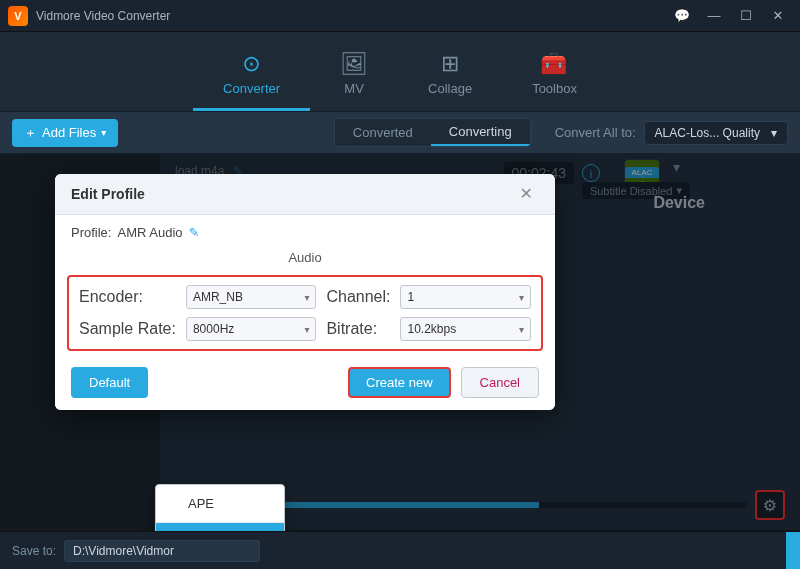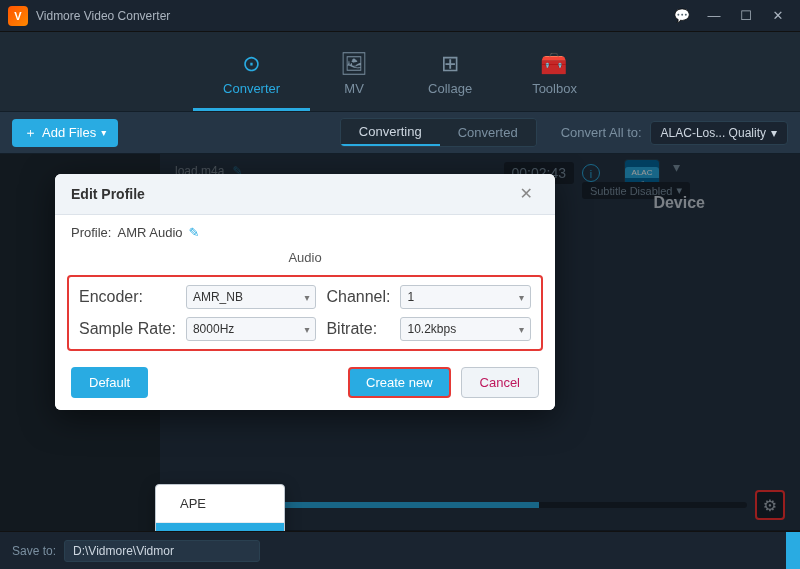--- a/index.html
+++ b/index.html
@@ -148,21 +148,21 @@
     .quality-select {
       background: #1a2430;
       border: 1px solid #2a4050;
       color: #cdd6e0;
       padding: 4px 10px;
       border-radius: 4px;
       font-size: 12px;
       cursor: pointer;
       display: flex;
       align-items: center;
-      gap: 5px;
+      gap: 11px;
     }
 
     
     .main-content {
       position: relative;
       height: calc(569px - 32px - 80px - 42px - 38px);
       background: #1e2a35;
       overflow: hidden;
     }
 
@@ -361,21 +361,21 @@
       left: 155px;
       width: 130px;
       background: #fff;
       border: 1px solid #c0c8d0;
       border-radius: 4px;
       box-shadow: 0 4px 16px rgba(0,0,0,0.3);
       z-index: 30;
       overflow: hidden;
     }
     .dropdown-item {
-      padding: 11px 24px;
+      padding: 11px 32px;
       font-size: 13px;
       color: #333;
       cursor: pointer;
       border-bottom: 1px solid #e8ecf0;
     }
     .dropdown-item:last-child { border-bottom: none; }
     .dropdown-item.selected {
       background: #29abe2;
       color: white;
     }
@@ -443,21 +443,21 @@
       color: #29abe2;
       font-size: 11px;
       cursor: pointer;
     }
     .alac-badge {
       position: absolute;
       top: 5px;
       right: 140px;
       width: 36px;
       height: 36px;
-      background: #0369a1;
+      background: #4d7c0f;
       border-radius: 4px;
       display: flex;
       flex-direction: column;
       align-items: center;
       justify-content: center;
       font-size: 8px;
       color: #fff;
       border: 1px solid #2a4050;
     }
     .alac-badge-top {
@@ -533,22 +533,22 @@
 </div>
 
 <div class="toolbar">
   <button class="add-files-btn">
     <span>＋</span>
     <span>Add Files</span>
     <span class="dropdown-arrow">▾</span>
   </button>
   <div class="spacer"></div>
   <div class="convert-tabs">
+    <button class="convert-tab">Converted</button>
     <button class="convert-tab active">Converting</button>
-    <button class="convert-tab">Converted</button>
   </div>
   <span class="convert-all-label">Convert All to:</span>
   <div class="quality-select">
     <span>ALAC-Los... Quality</span>
     <span>▾</span>
   </div>
 </div>
 
 <div class="main-content">
 

